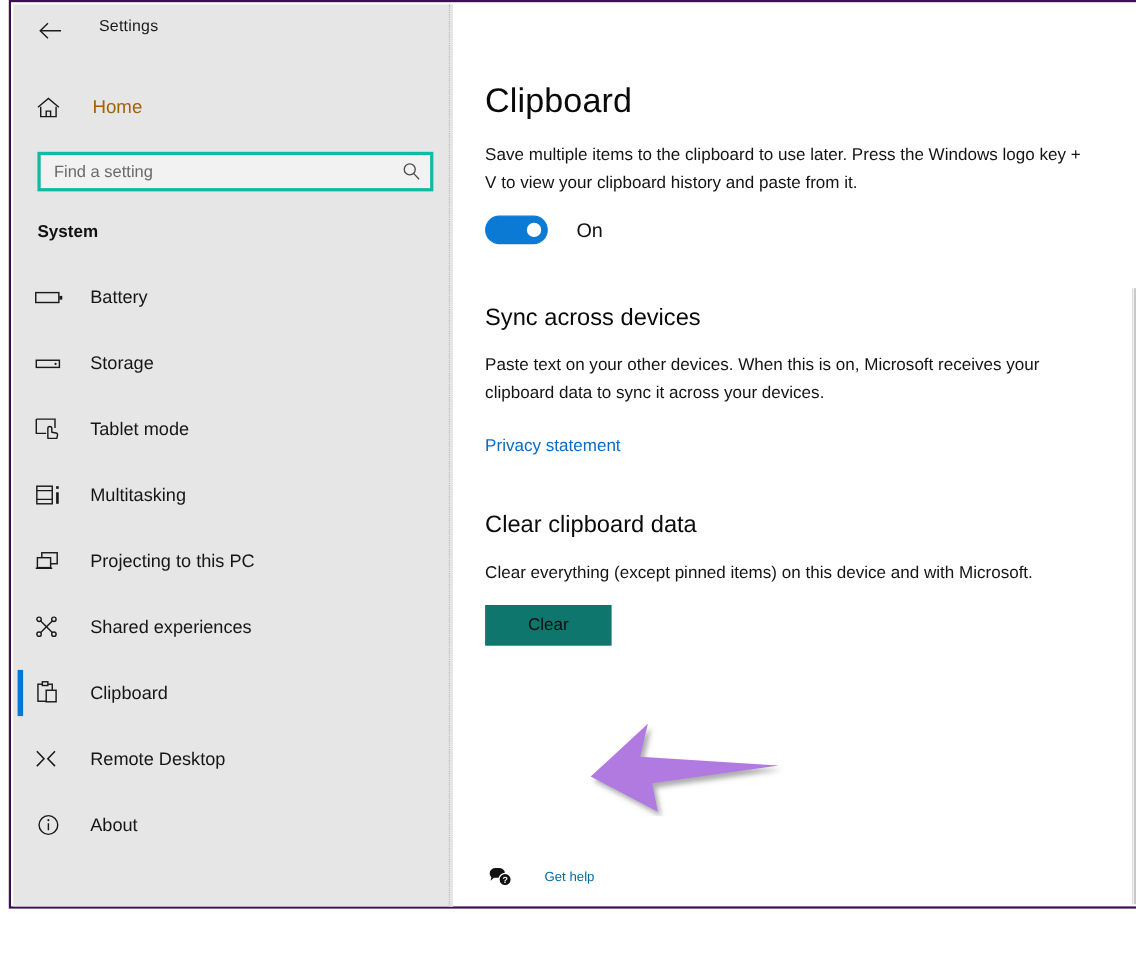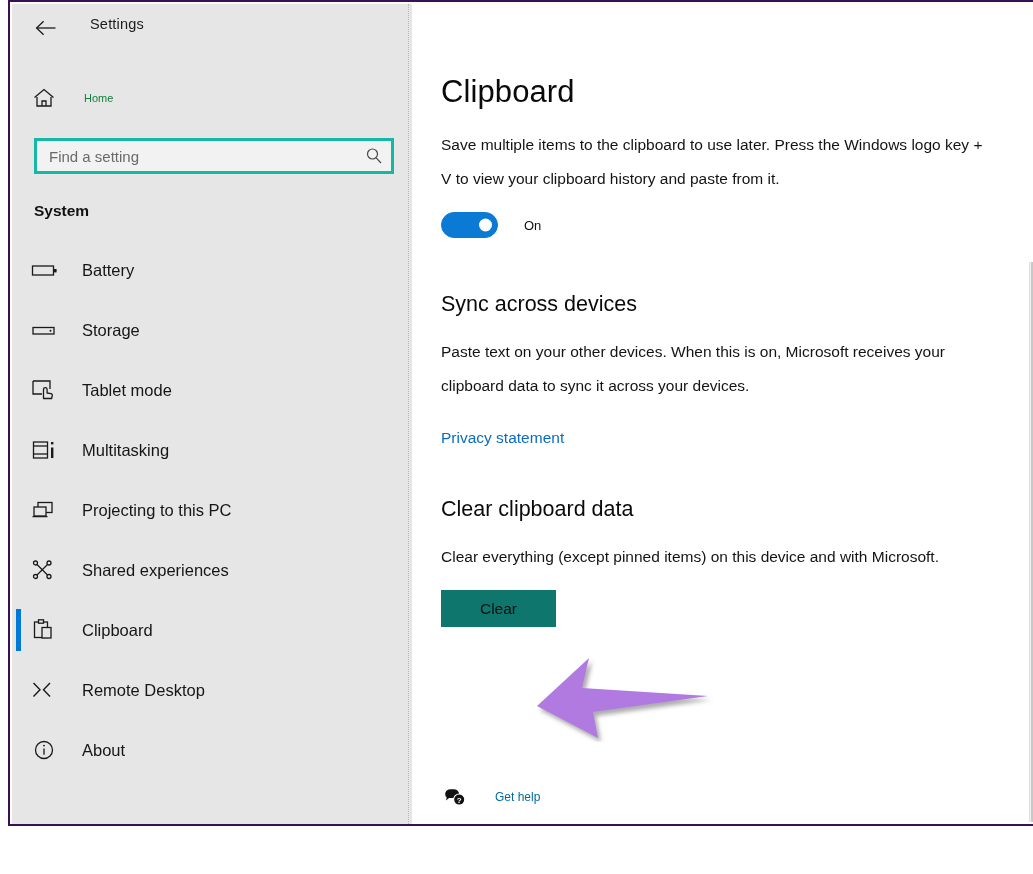--- a/index.html
+++ b/index.html
@@ -101,22 +101,22 @@
   }
   .home-icon {
     width: 40px;
     margin-left: 12px;
     display: flex;
     align-items: center;
     justify-content: center;
   }
   .home-label {
     margin-left: 20px;
-    font-size: 11px;
-    color: #15803d;
+    font-size: 17px;
+    color: #a16207;
   }
 
   
   .search-box {
     position: absolute;
     left: 22px;
     top: 134px;
     width: 360px;
     height: 36px;
     background: #f2f2f2;
@@ -213,21 +213,21 @@
     font-size: 31px;
     font-weight: normal;
     color: #0a0a0a;
     margin: 0;
     padding-top: 70px;
     letter-spacing: .1px;
   }
 
   .body-text {
     font-size: 15.5px;
-    line-height: 34px;
+    line-height: 26px;
     color: #141414;
     margin: 18px 0 0 0;
     max-width: 545px;
   }
 
   .section-title {
     font-size: 21.5px;
     font-weight: normal;
     color: #0a0a0a;
     margin: 0;
@@ -269,21 +269,21 @@
     left: 5px;
     top: 50%;
     transform: translateY(-50%);
     width: 12px;
     height: 12px;
     border-radius: 50%;
     background: #2b2b2b;
   }
   .toggle-label {
     margin-left: 26px;
-    font-size: 13px;
+    font-size: 18px;
     color: #111111;
   }
 
   .link {
     font-size: 15.5px;
     color: #0a6cc4;
     text-decoration: none;
     cursor: pointer;
   }
 

